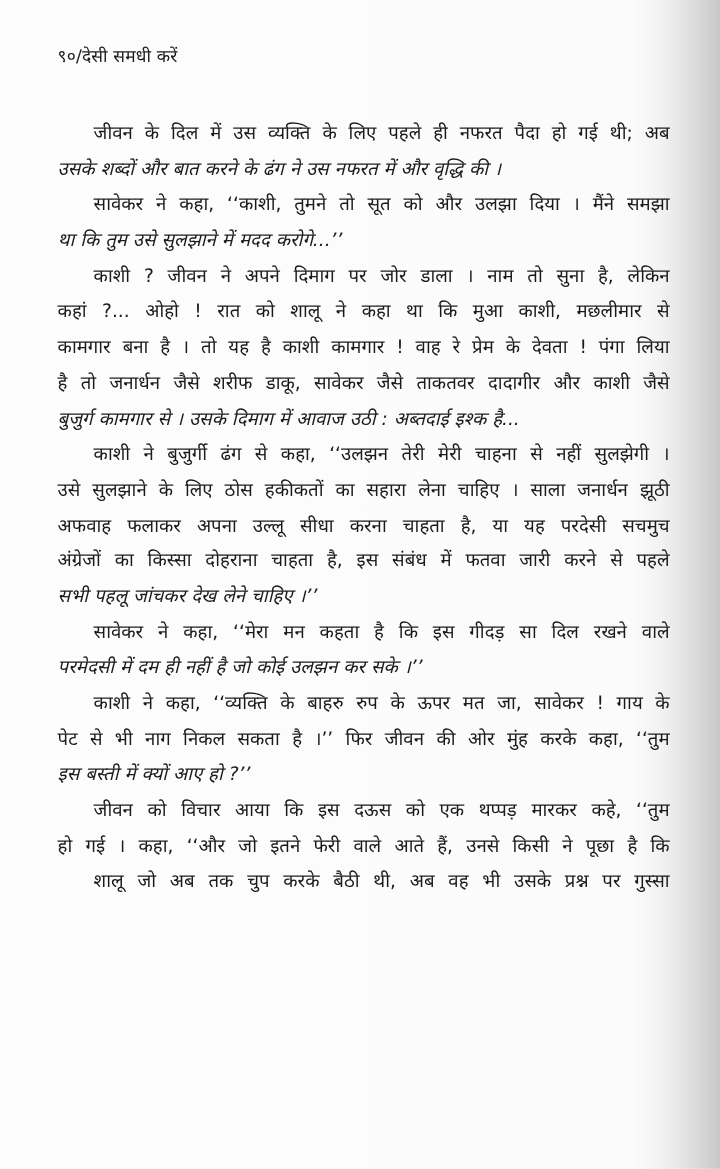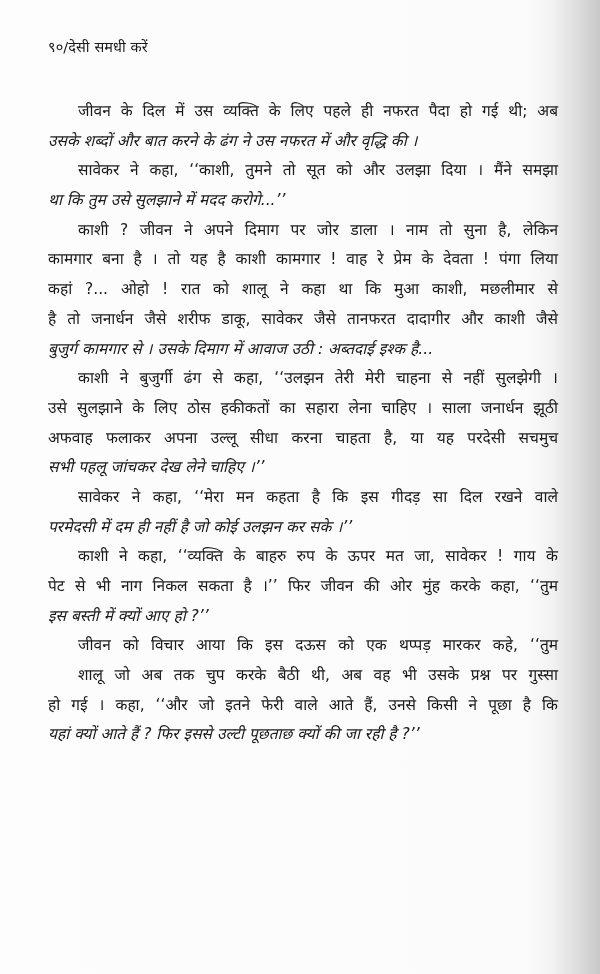--- a/index.html
+++ b/index.html
@@ -57,31 +57,31 @@
 
 <div class="page">
   <div class="running-head">९०/देसी समधी करें</div>
 
   <div class="body-text">
     <div class="line indent">जीवन के दिल में उस व्यक्ति के लिए पहले ही नफरत पैदा हो गई थी; अब</div>
     <div class="line last">उसके शब्दों और बात करने के ढंग ने उस नफरत में और वृद्धि की ।</div>
     <div class="line indent">सावेकर ने कहा, ‘‘काशी, तुमने तो सूत को और उलझा दिया । मैंने समझा</div>
     <div class="line last">था कि तुम उसे सुलझाने में मदद करोगे...’’</div>
     <div class="line indent">काशी ? जीवन ने अपने दिमाग पर जोर डाला । नाम तो सुना है, लेकिन</div>
+    <div class="line">कहां ?... ओहो ! रात को शालू ने कहा था कि मुआ काशी, मछलीमार से</div>
     <div class="line">कामगार बना है । तो यह है काशी कामगार ! वाह रे प्रेम के देवता ! पंगा लिया</div>
-    <div class="line">कहां ?... ओहो ! रात को शालू ने कहा था कि मुआ काशी, मछलीमार से</div>
-    <div class="line">है तो जनार्धन जैसे शरीफ डाकू, सावेकर जैसे तानफरत दादागीर और काशी जैसे</div>
+    <div class="line">है तो जनार्धन जैसे शरीफ डाकू, सावेकर जैसे ताकतवर दादागीर और काशी जैसे</div>
     <div class="line last">बुजुर्ग कामगार से । उसके दिमाग में आवाज उठी : अब्तदाई इश्क है...</div>
     <div class="line indent">काशी ने बुजुर्गी ढंग से कहा, ‘‘उलझन तेरी मेरी चाहना से नहीं सुलझेगी ।</div>
     <div class="line">उसे सुलझाने के लिए ठोस हकीकतों का सहारा लेना चाहिए । साला जनार्धन झूठी</div>
     <div class="line">अफवाह फलाकर अपना उल्लू सीधा करना चाहता है, या यह परदेसी सचमुच</div>
+    <div class="line">अंग्रेजों का किस्सा दोहराना चाहता है, इस संबंध में फतवा जारी करने से पहले</div>
     <div class="line last">सभी पहलू जांचकर देख लेने चाहिए ।’’</div>
     <div class="line indent">सावेकर ने कहा, ‘‘मेरा मन कहता है कि इस गीदड़ सा दिल रखने वाले</div>
     <div class="line last">परमेदसी में दम ही नहीं है जो कोई उलझन कर सके ।’’</div>
     <div class="line indent">काशी ने कहा, ‘‘व्यक्ति के बाहरु रुप के ऊपर मत जा, सावेकर ! गाय के</div>
     <div class="line">पेट से भी नाग निकल सकता है ।’’ फिर जीवन की ओर मुंह करके कहा, ‘‘तुम</div>
     <div class="line last">इस बस्ती में क्यों आए हो ?’’</div>
     <div class="line indent">जीवन को विचार आया कि इस दऊस को एक थप्पड़ मारकर कहे, ‘‘तुम</div>
+    <div class="line">हो गई । कहा, ‘‘और जो इतने फेरी वाले आते हैं, उनसे किसी ने पूछा है कि</div>
     <div class="line indent">शालू जो अब तक चुप करके बैठी थी, अब वह भी उसके प्रश्न पर गुस्सा</div>
-    <div class="line">हो गई । कहा, ‘‘और जो इतने फेरी वाले आते हैं, उनसे किसी ने पूछा है कि</div>
-    <div class="line last">यहां क्यों आते हैं ? फिर इससे उल्टी पूछताछ क्यों की जा रही है ?’’</div>
   </div>
 </div>
 
 </body></html>

